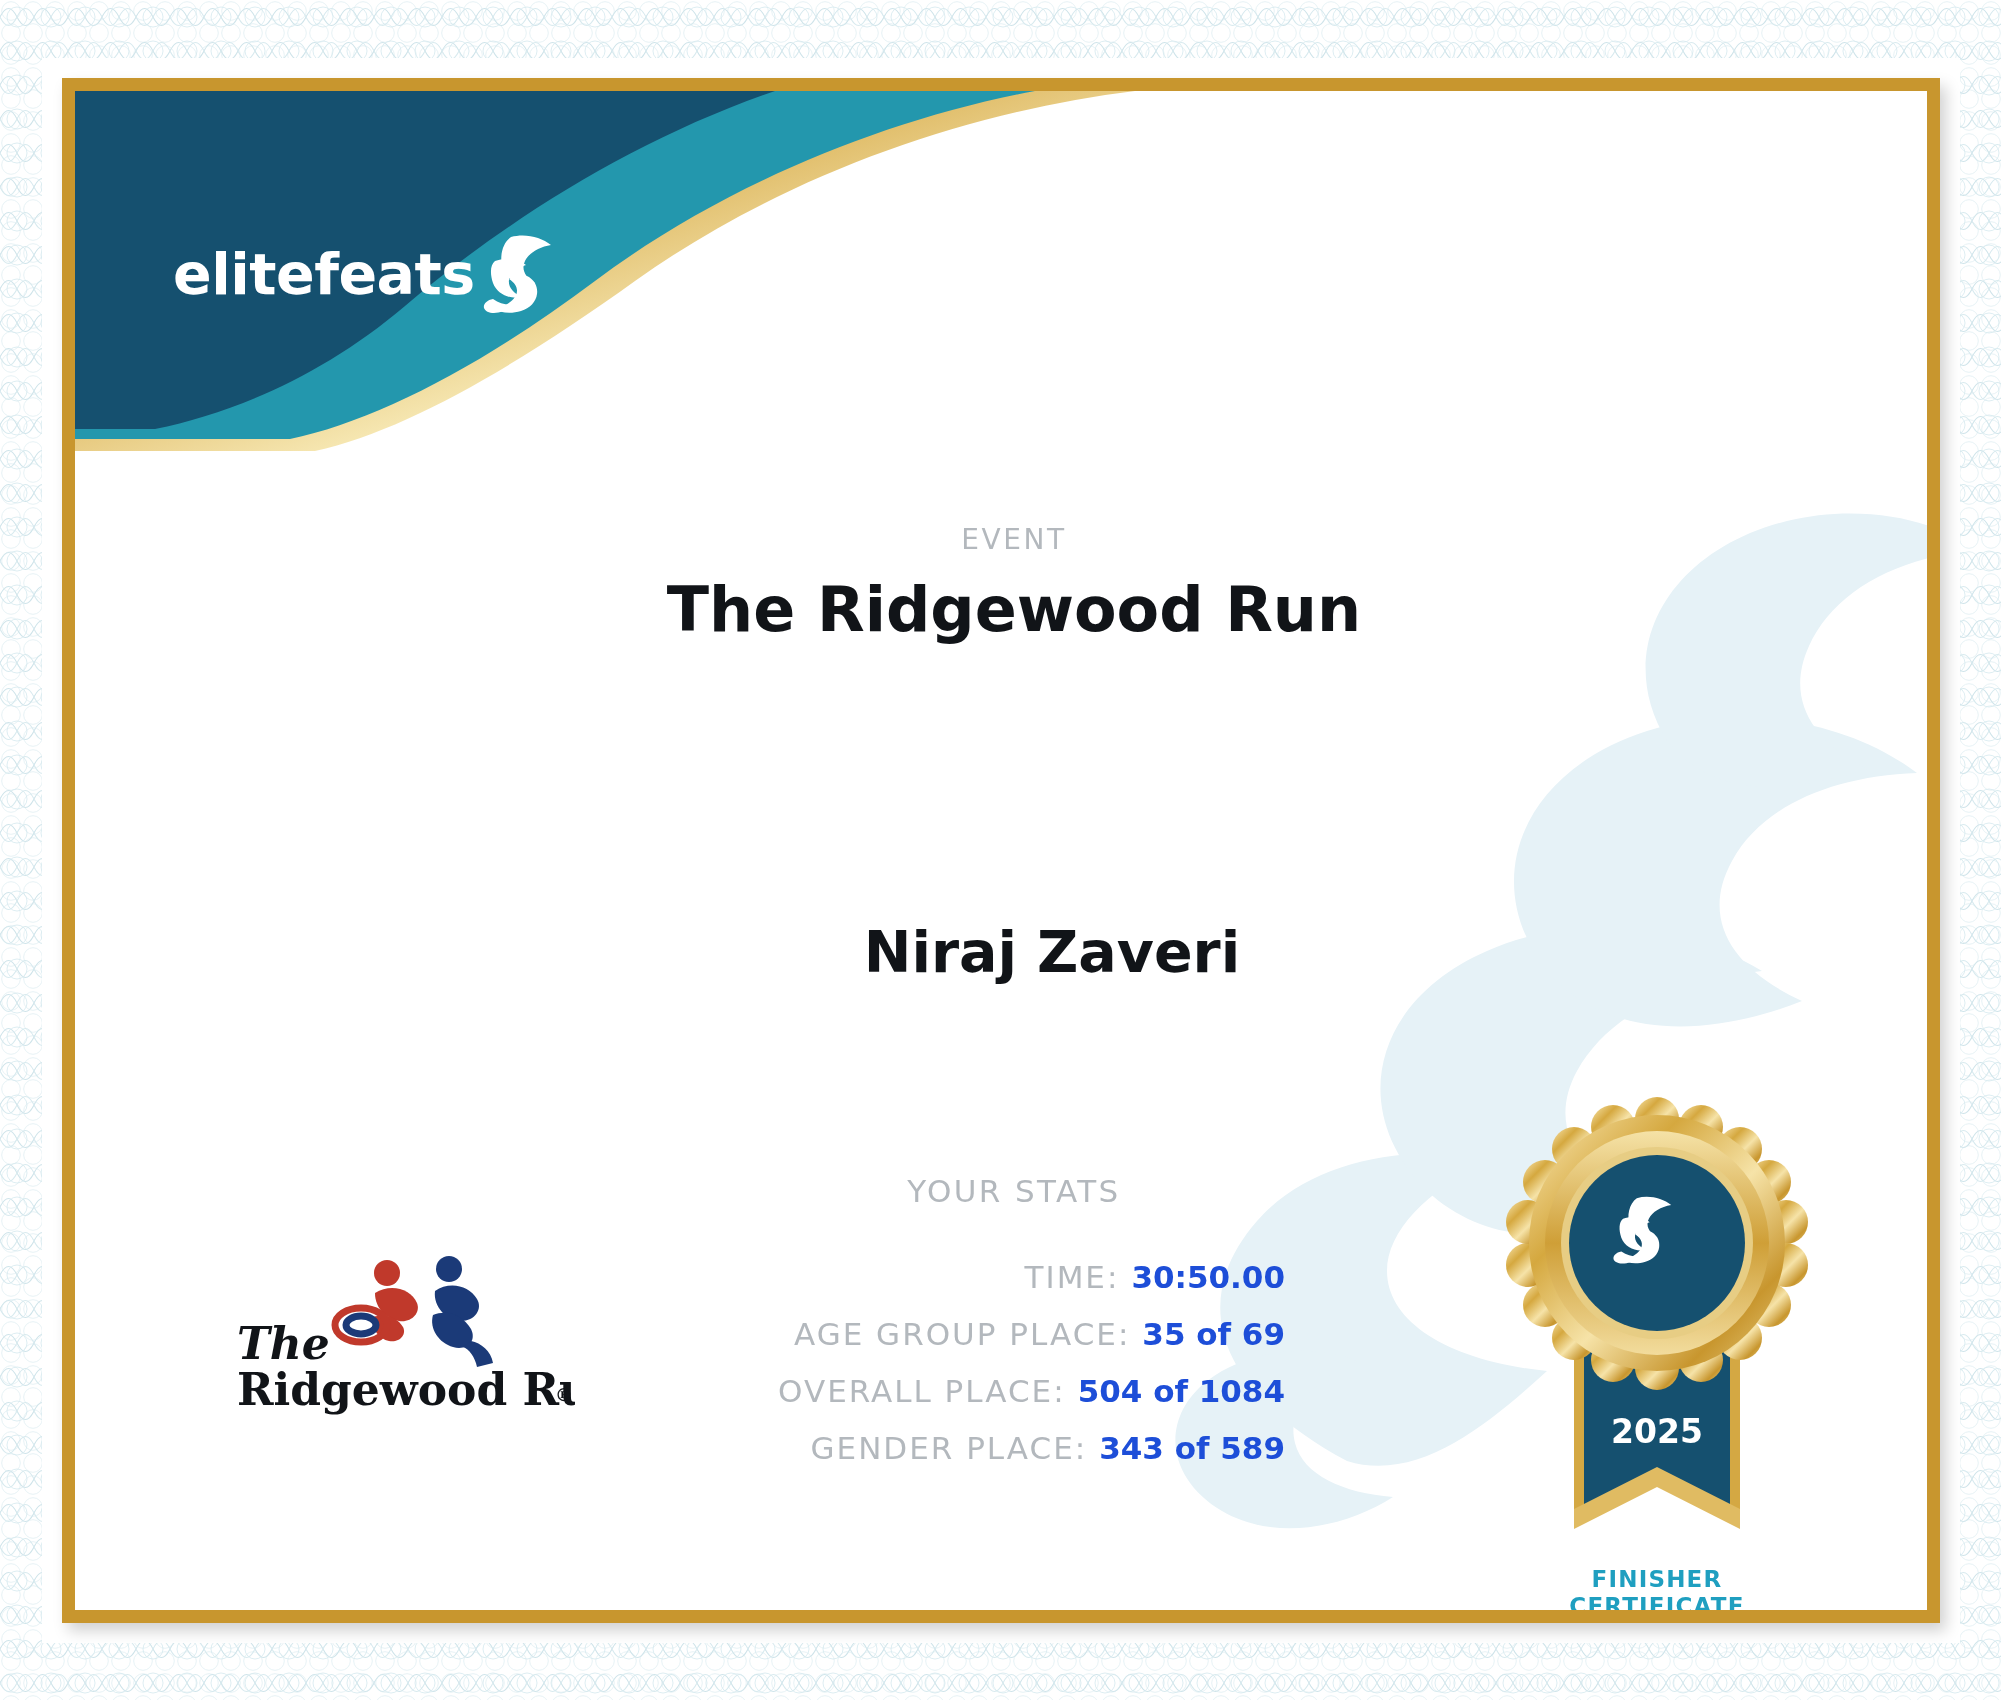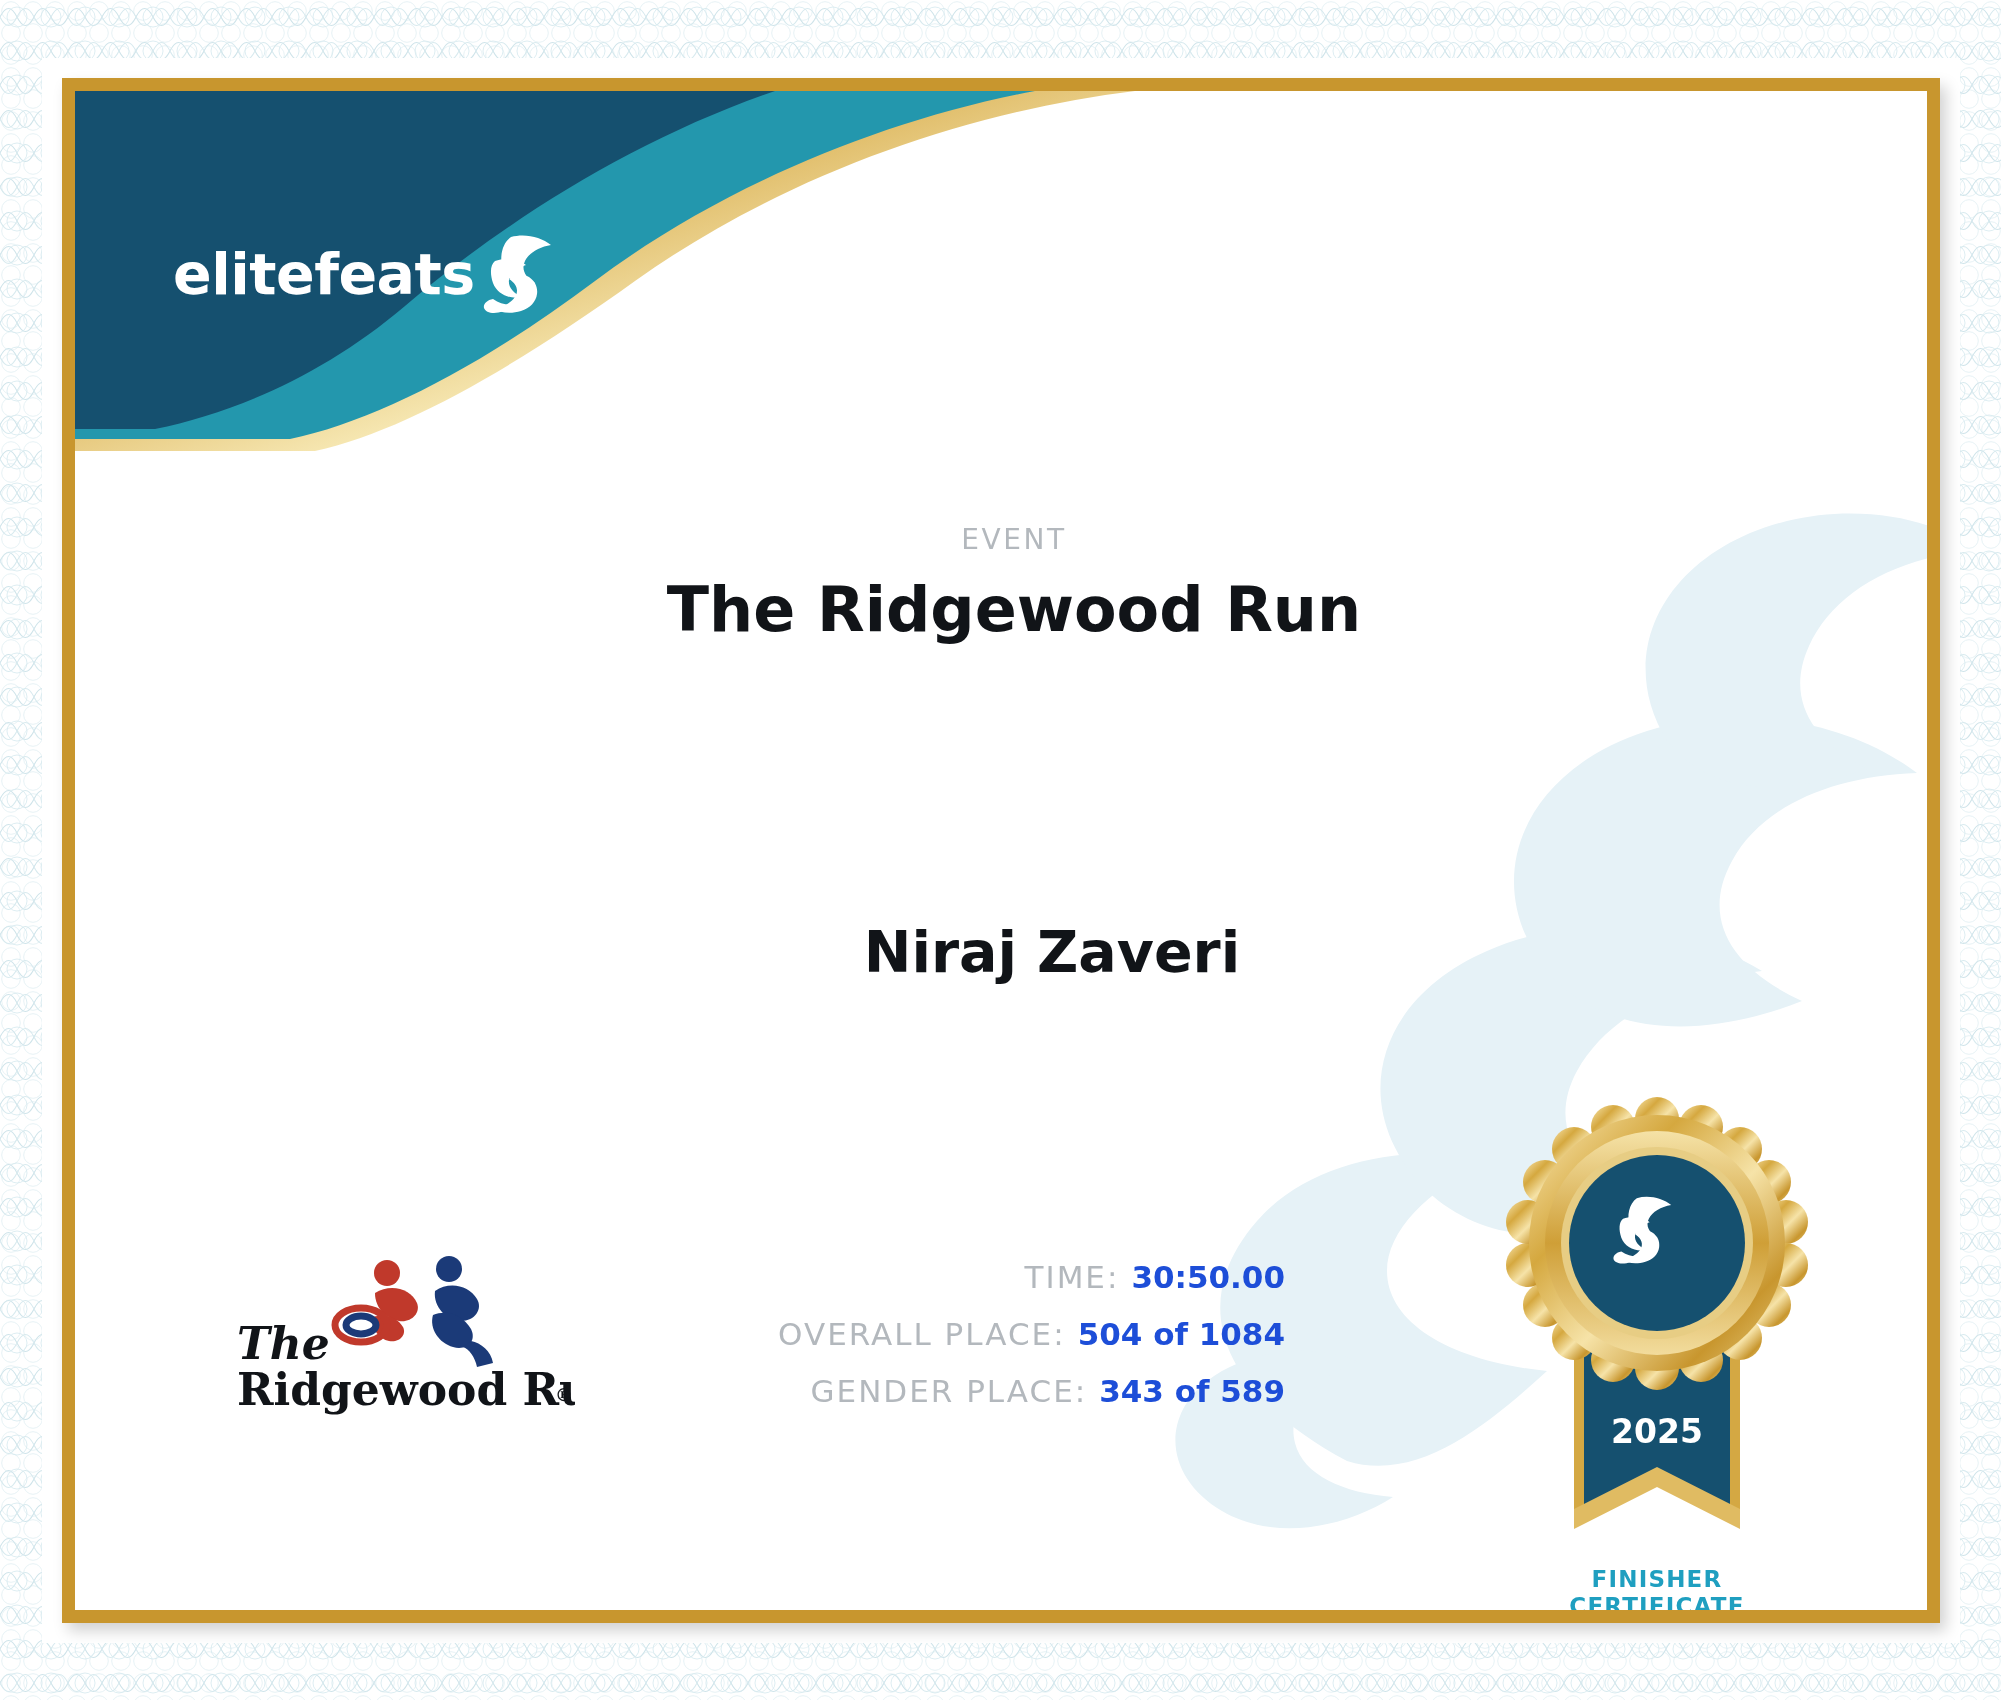--- a/index.html
+++ b/index.html
@@ -220,25 +220,30 @@
           <path d="M12 68 C18 72 24 74 31 74 C27 79 20 82 13 82 C8 82 4 80 3 77 C2 73 6 69 12 68 Z"></path>
         </g>
       </svg>
     </div>
 
     <div class="center-col bigname" id="event-name">The Ridgewood Run</div>
     <div class="center-col label" id="event-label">EVENT</div>
 
     <div class="center-col bigname" id="person-name">Niraj Zaveri</div>
 
+    <div class="center-col label" id="stats-label">YOUR STATS</div>
 
     <div id="stats">
       <div class="stat-row">
         <span class="stat-key">TIME:</span>
         <span class="stat-val">30:50.00</span>
+      </div>
+      <div class="stat-row">
+        <span class="stat-key">AGE GROUP PLACE:</span>
+        <span class="stat-val">35 of 69</span>
       </div>
       <div class="stat-row">
         <span class="stat-key">OVERALL PLACE:</span>
         <span class="stat-val">504 of 1084</span>
       </div>
       <div class="stat-row">
         <span class="stat-key">GENDER PLACE:</span>
         <span class="stat-val">343 of 589</span>
       </div>
     </div>

